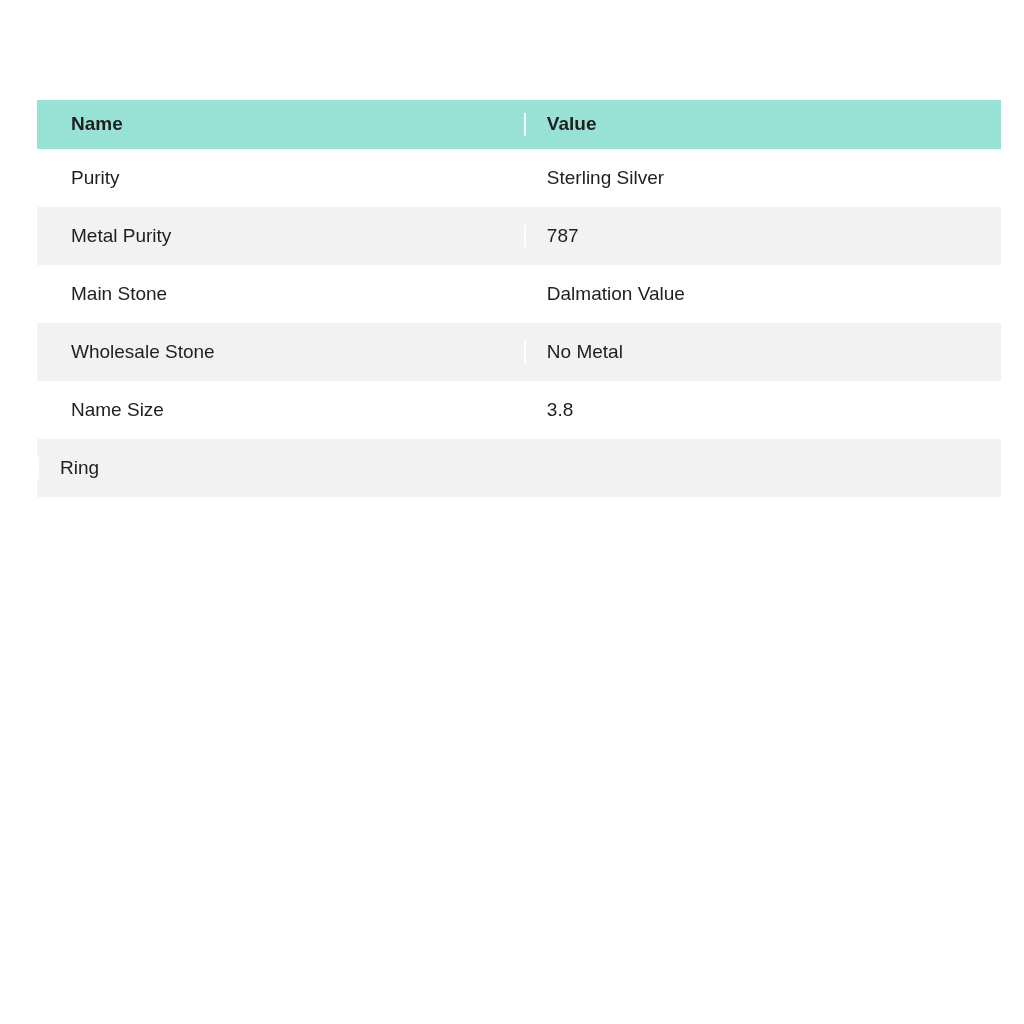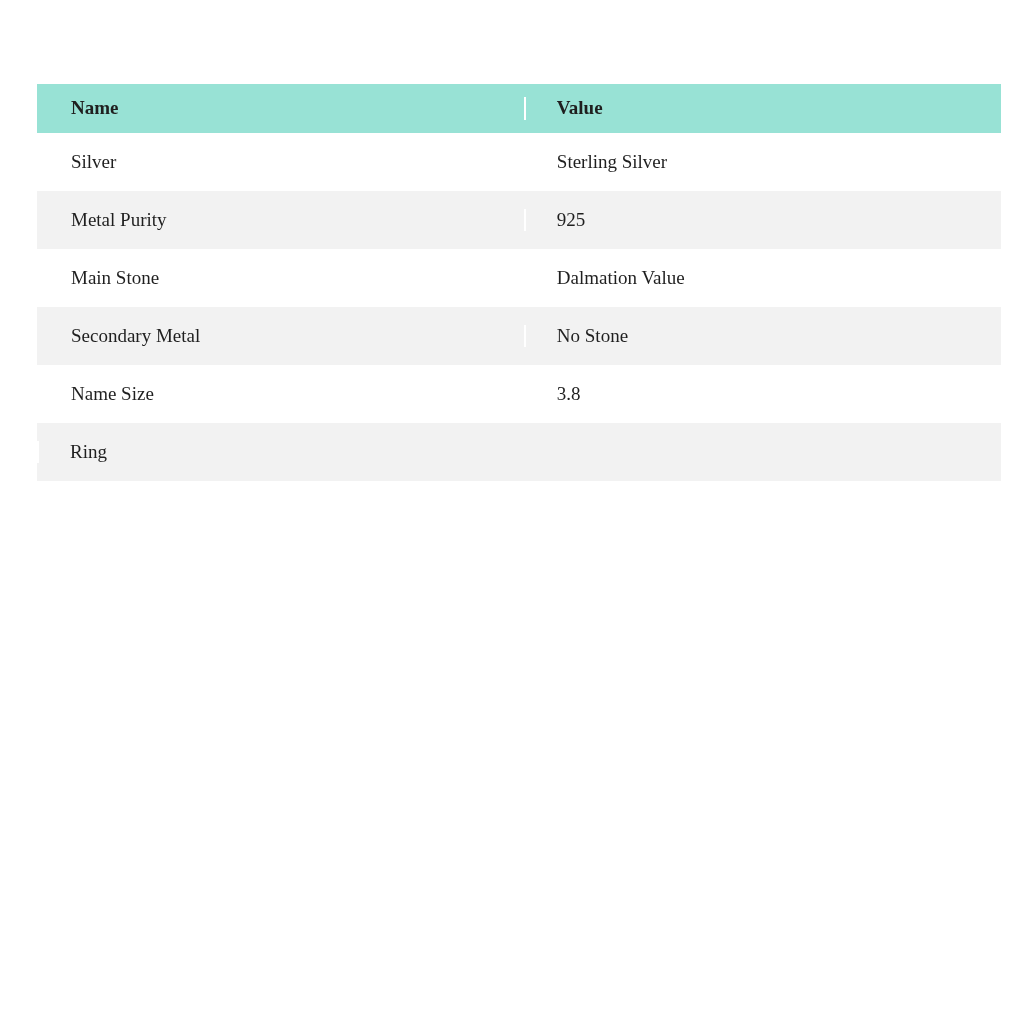--- a/index.html
+++ b/index.html
@@ -7,24 +7,23 @@
     padding: 0;
     width: 1024px;
     height: 1024px;
     background: var(--page-bg, #ffffff);
     font-family: "Liberation Sans", "DejaVu Sans", sans-serif;
     color: var(--text-color, #1f1f1f);
   }
   .attr-table {
     position: absolute;
     left: 37px;
-    top: 84px;
+    top: 100px;
     width: 964px;
     border-collapse: collapse;
-    font-family: Liberation Serif, serif;
   }
   .row {
     display: flex;
     width: 100%;
     align-items: center;
     height: 58px;
     background: var(--row-bg, #ffffff);
   }
   .row.alt {
     background: var(--row-alt-bg, #f2f2f2);
@@ -43,53 +42,53 @@
     white-space: nowrap;
     overflow: hidden;
   }
   .cell.name {
     width: 50.5%;
     padding-left: 34px;
     padding-right: 12px;
   }
   .cell.value {
     width: 49.5%;
-    padding-left: 31px;
+    padding-left: 21px;
     padding-right: 12px;
     border-left: 2px solid var(--divider-color, #ffffff);
   }
 </style>
 </head>
 <body>
 
 <div class="attr-table">
 
   <div class="row header">
     <div class="cell name">Name</div>
     <div class="cell value">Value</div>
   </div>
 
   <div class="row">
-    <div class="cell name">Silver</div>
+    <div class="cell name">Purity</div>
     <div class="cell value">Sterling Silver</div>
   </div>
 
   <div class="row alt">
     <div class="cell name">Metal Purity</div>
-    <div class="cell value">925</div>
+    <div class="cell value">787</div>
   </div>
 
   <div class="row">
     <div class="cell name">Main Stone</div>
     <div class="cell value">Dalmation Value</div>
   </div>
 
   <div class="row alt">
-    <div class="cell name">Secondary Metal</div>
-    <div class="cell value">No Stone</div>
+    <div class="cell name">Wholesale Stone</div>
+    <div class="cell value">No Metal</div>
   </div>
 
   <div class="row">
     <div class="cell name">Name Size</div>
     <div class="cell value">3.8</div>
   </div>
 
   <div class="row alt">
     <div class="cell value">Ring</div>
   </div>

